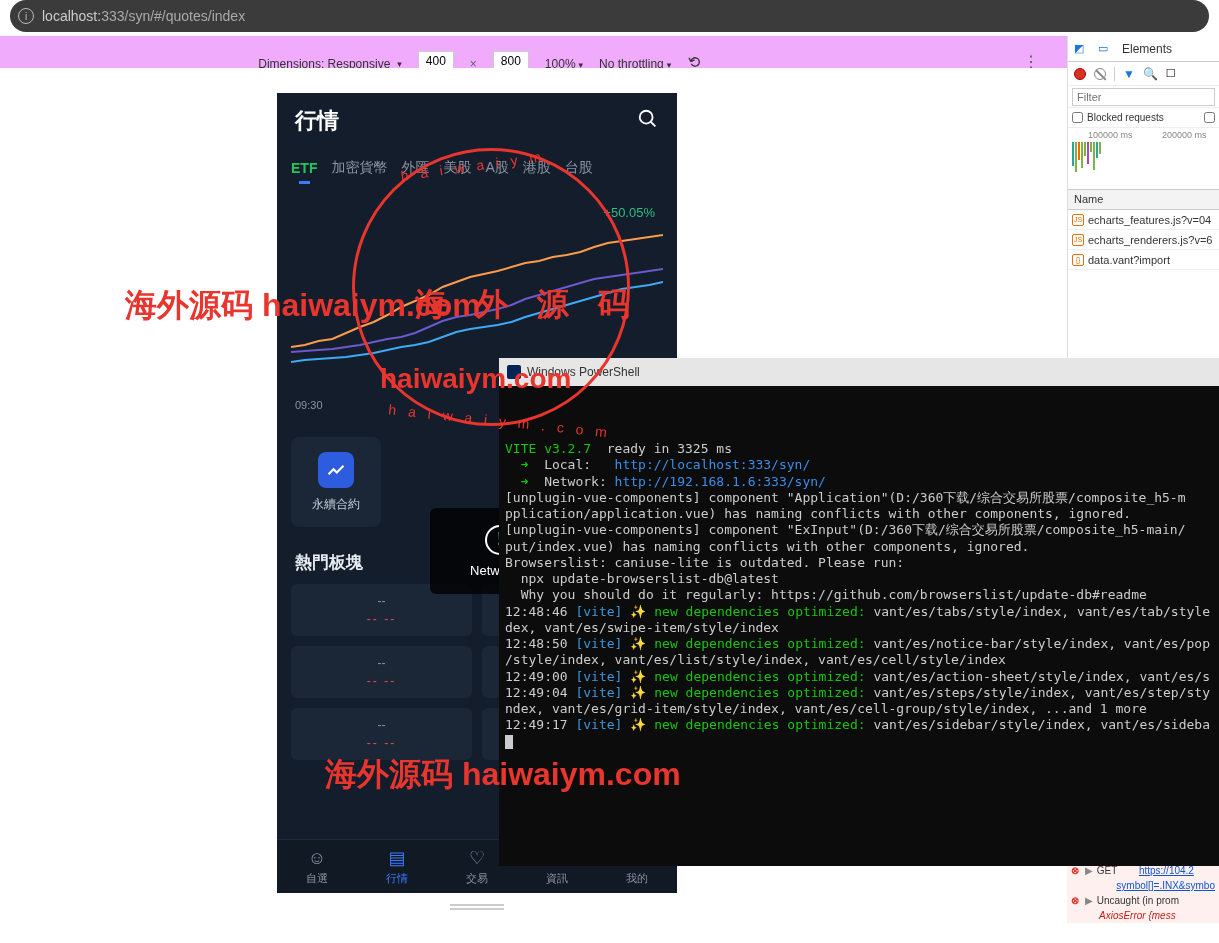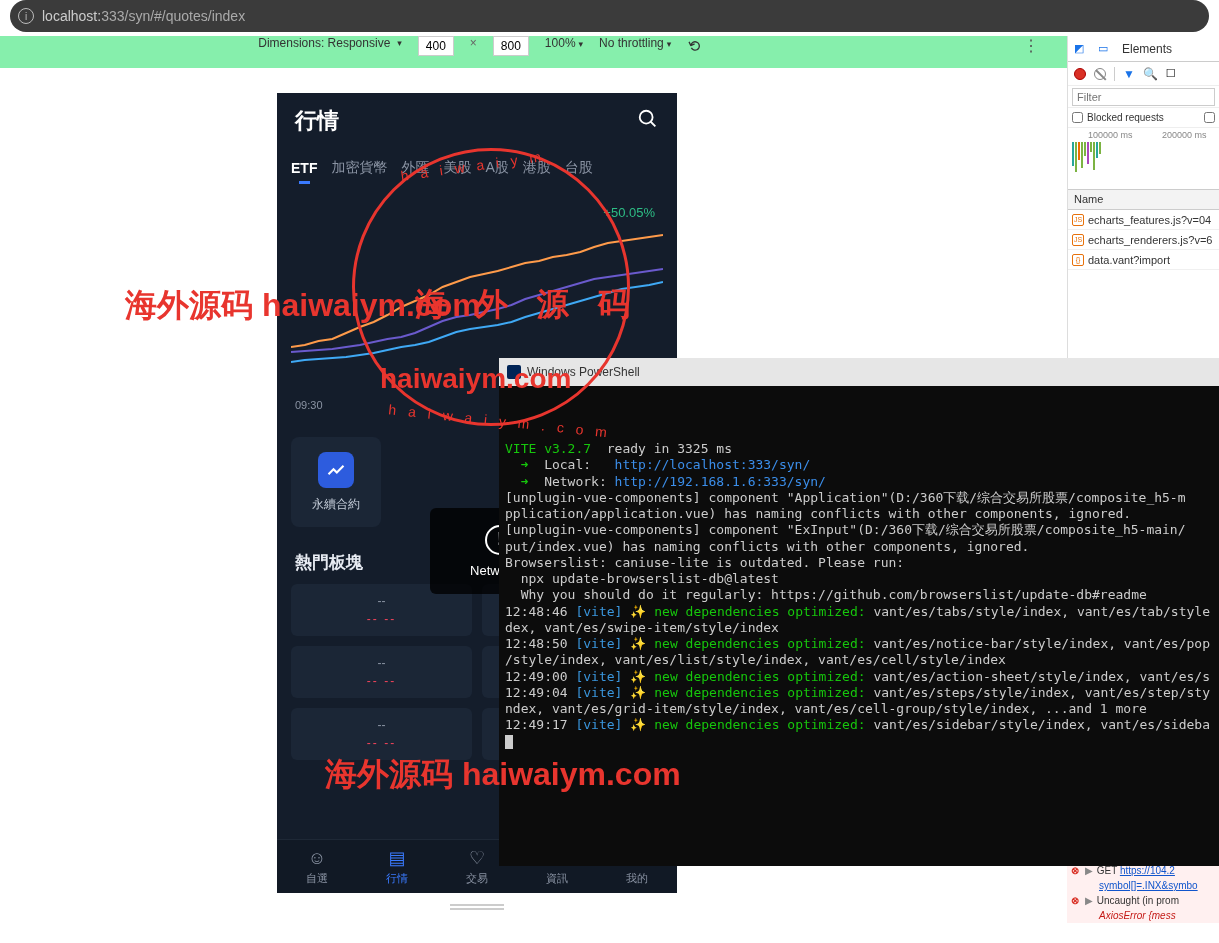--- a/index.html
+++ b/index.html
@@ -5,21 +5,21 @@
 * { margin: 0; padding: 0; box-sizing: border-box; }
 body { font-family: -apple-system, "Segoe UI", Arial, sans-serif; background: #fff; overflow: hidden; width: 1219px; height: 943px; position: relative; }
 
 
 .url-bar { height: 32px; background: #3b3b3b; display: flex; align-items: center; padding: 0 8px; border-radius: 18px; margin: 0 10px 4px 10px; }
 .url-bar .info-icon { width: 16px; height: 16px; border: 1px solid #bbb; color: #bbb; border-radius: 50%; display: flex; align-items: center; justify-content: center; font-size: 10px; margin-right: 8px; }
 .url-bar .url-text { color: #ccc; font-size: 14px; }
 .url-bar .url-text .path { color: #aaa; }
 
 
-.device-toolbar { height: 36px; background: #86efac; border-bottom: 1px solid #ddd; display: flex; align-items: flex-start; padding: 0 260px 0 0; font-size: 12px; color: #333; justify-content: center; gap: 16px; position: relative; }
+.device-toolbar { height: 36px; background: #f0abfc; border-bottom: 1px solid #ddd; display: flex; align-items: flex-end; padding: 0 260px 0 0; font-size: 12px; color: #333; justify-content: center; gap: 16px; position: relative; }
 .device-toolbar .dim-label { display: flex; align-items: center; gap: 4px; }
 .device-toolbar .dim-input { width: 36px; height: 20px; border: 1px solid #ccc; text-align: center; font-size: 12px; }
 .device-toolbar .x-sep { color: #666; }
 .device-toolbar .dropdown-caret::after { content: "▾"; margin-left: 3px; font-size: 9px; }
 .device-toolbar .rotate-icon { font-size: 16px; transform: rotate(20deg); }
 .device-toolbar .more-dots { position: absolute; right: 180px; font-size: 16px; color: #555; }
 
 
 .devtools-panel { position: absolute; top: 36px; right: 0; width: 152px; height: 907px; background: #fff; border-left: 1px solid #ddd; font-size: 11px; }
 .devtools-top { height: 26px; border-bottom: 1px solid #ccc; display: flex; align-items: center; gap: 10px; padding: 0 6px; }
@@ -48,38 +48,38 @@
 .file-row .js-badge { width: 12px; height: 12px; background: #fff; border: 1px solid #e8710a; color: #e8710a; font-size: 7px; display: flex; align-items: center; justify-content: center; border-radius: 2px; }
 
 
 .console-panel { position: absolute; bottom: 0; right: 0; width: 152px; height: 96px; background: #fff; border-top: 1px solid #ccc; font-size: 10px; overflow: hidden; }
 .console-line { padding: 2px 4px; display: flex; gap: 4px; align-items: flex-start; }
 .console-line.warn { background: #fffbe6; }
 .console-line.err { background: #fff0f0; }
 .console-line .ico { width: 10px; font-weight: bold; }
 .console-line .arrow { color: #888; }
 .console-line .txt { color: #333; }
-.console-line .link { color: #1155cc; text-decoration: underline; }
+.console-line .link { color: #1155cc; text-decoration: underline; margin-left: 19px; }
 .console-line .code { color: #c41a16; font-style: italic; }
 
 
 .canvas-area { position: absolute; top: 68px; left: 0; width: 1067px; height: 875px; background: #fff; }
 .phone-frame { position: absolute; left: 277px; top: 25px; width: 400px; height: 800px; background: #141d2b; overflow: hidden; }
 .resize-handle { position: absolute; left: 450px; top: 830px; width: 54px; height: 18px; display: flex; flex-direction: column; justify-content: center; gap: 2px; }
 .resize-handle div { height: 2px; background: #ccc; }
 .side-handle { position: absolute; left: 680px; top: 414px; width: 12px; height: 30px; display: flex; gap: 2px; }
 .side-handle div { width: 2px; background: #ccc; }
 
 
 .app-header { height: 56px; display: flex; align-items: center; justify-content: space-between; padding: 0 18px; }
 .app-header .title { color: #fff; font-size: 22px; font-weight: bold; }
 .app-header .search { color: #fff; font-size: 20px; }
 .tab-row { display: flex; gap: 14px; padding: 0 14px; font-size: 14px; color: #8a93a3; align-items: center; height: 38px; }
 .tab-row .tab { position: relative; }
-.tab-row .tab.active { color: #ffffff; font-weight: bold; }
+.tab-row .tab.active { color: #22c55e; font-weight: bold; }
 .tab-row .tab.active::after { content: ""; position: absolute; bottom: -8px; left: 30%; width: 40%; height: 3px; background: #3a7afe; }
 .chart-box { height: 200px; position: relative; margin: 10px 14px 0 14px; }
 .chart-pct { position: absolute; right: 8px; top: 8px; color: #2dbd85; font-size: 13px; font-weight: 500; }
 .chart-svg { position: absolute; inset: 0; }
 .time-row { padding: 2px 18px; font-size: 11px; color: #8a93a3; }
 .cards-row { display: flex; gap: 12px; padding: 24px 14px 20px 14px; }
 .card { background: #1b2636; border-radius: 8px; width: 90px; height: 90px; display: flex; flex-direction: column; align-items: center; justify-content: center; gap: 8px; }
 .card .card-icon { width: 36px; height: 36px; background: #2d5cde; border-radius: 8px; display: flex; align-items: center; justify-content: center; color: #fff; font-size: 18px; }
 .card .card-label { color: #c8d0dc; font-size: 12px; }
 .section-title { color: #e8ecf3; font-size: 17px; font-weight: bold; padding: 4px 18px 10px 18px; }

